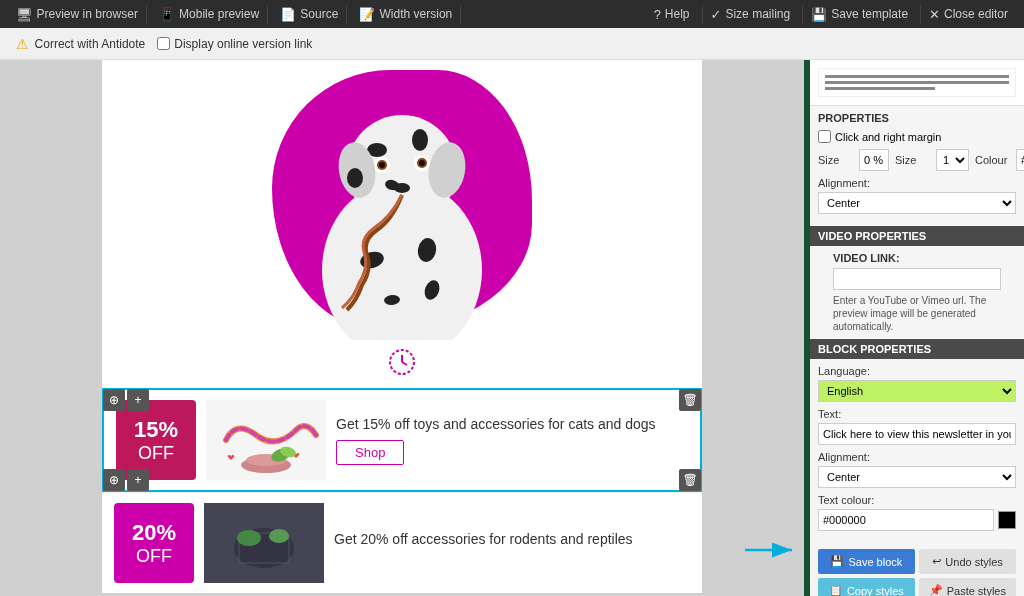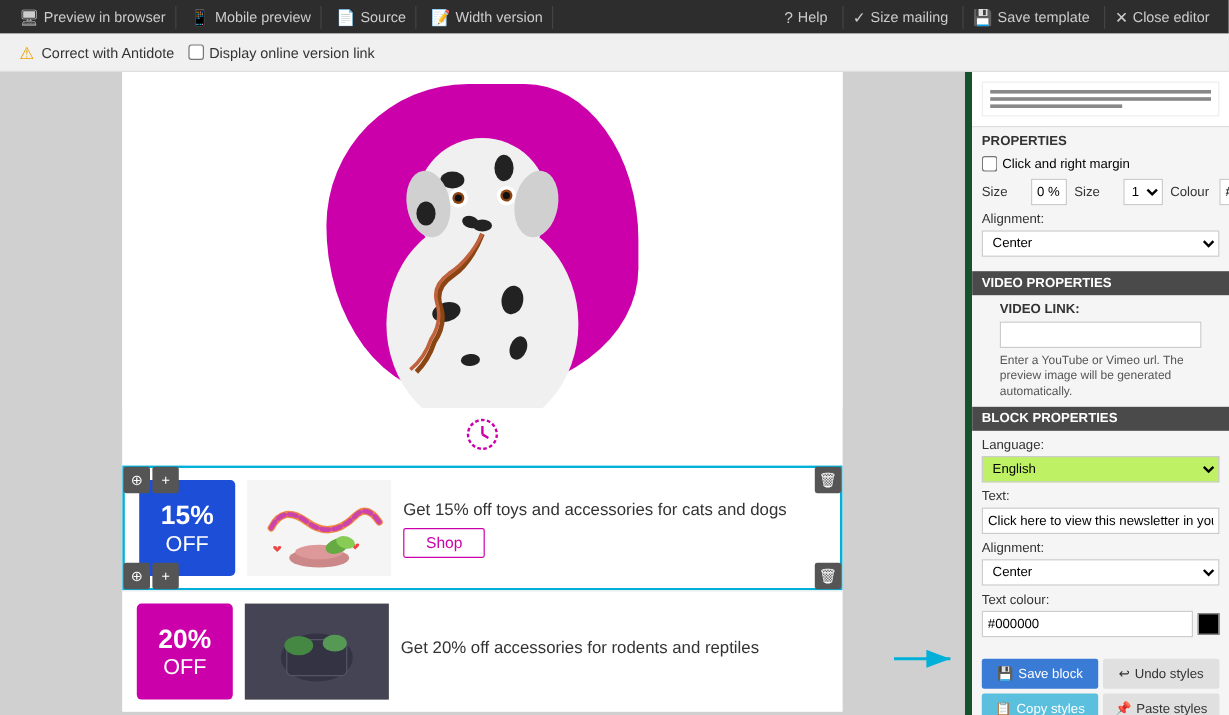--- a/index.html
+++ b/index.html
@@ -187,21 +187,21 @@
       z-index: 10;
     }
     .block-bottom-controls-right {
       position: absolute;
       bottom: -1px;
       right: -1px;
       z-index: 10;
     }
 
     .discount-badge {
-      background: #1d4ed8;
+      background: #be185d;
       color: #fff;
       font-weight: bold;
       font-size: 22px;
       width: 80px;
       height: 80px;
       display: flex;
       flex-direction: column;
       align-items: center;
       justify-content: center;
       flex-shrink: 0;

